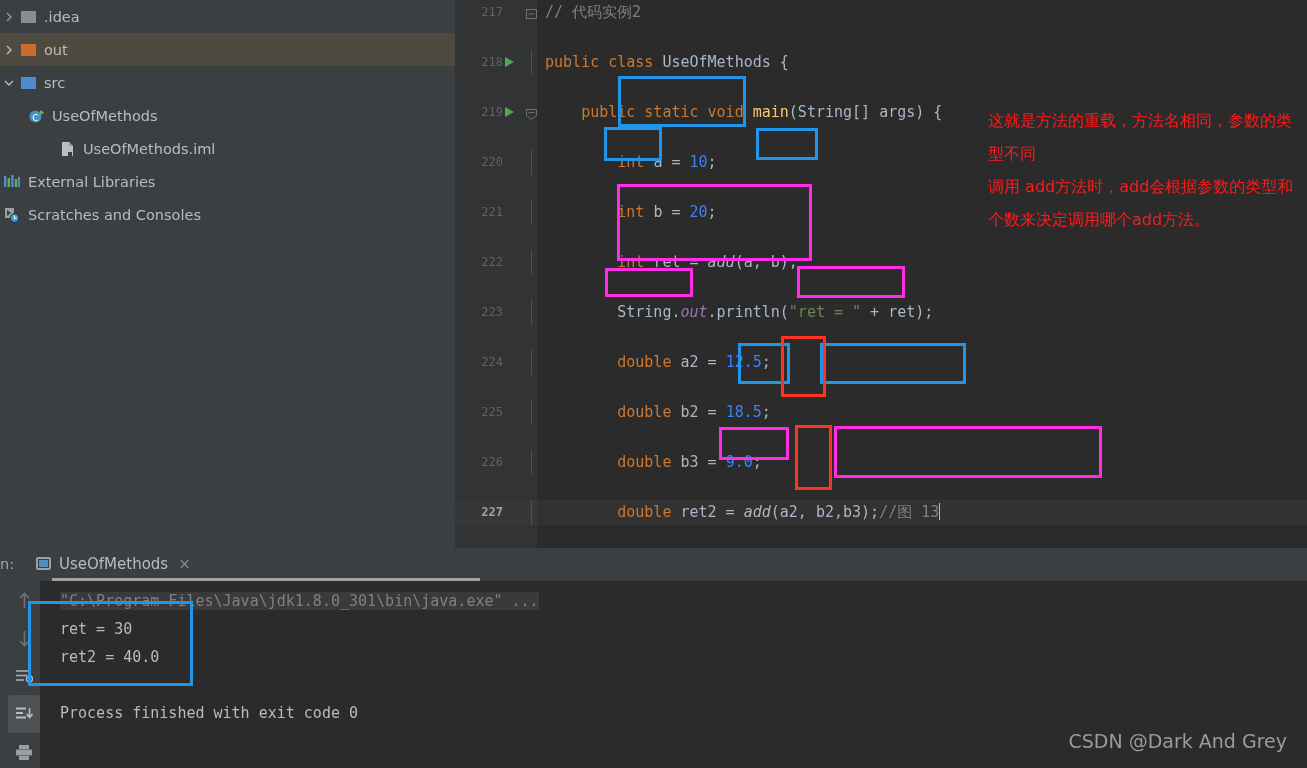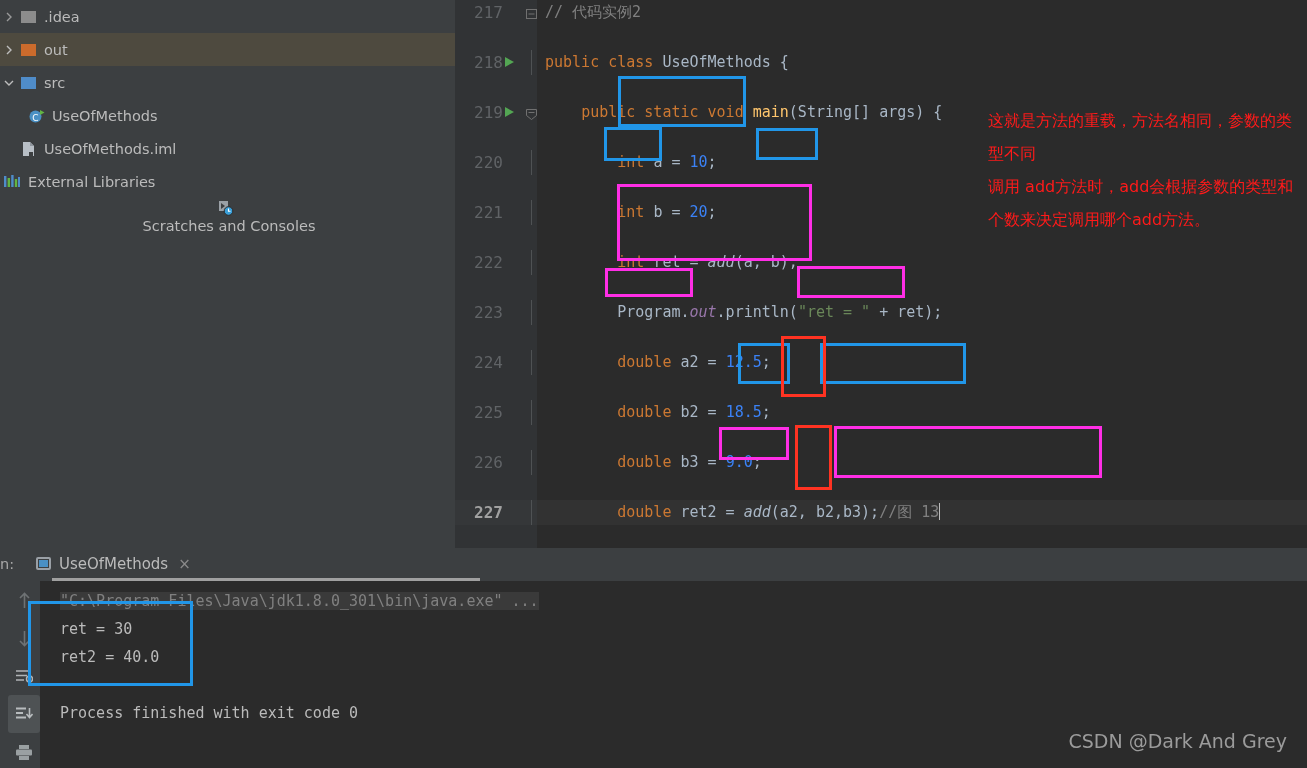--- a/index.html
+++ b/index.html
@@ -42,21 +42,21 @@
     background:#313335;
   }
   .code-area{position:absolute;left:0;top:0;right:0;height:100%;}
   .line{
     position:relative;height:25px;line-height:25px;
     font-family:"DejaVu Sans Mono","Liberation Mono",monospace;
     font-size:15px;white-space:pre;
   }
   .lnum{
     position:absolute;left:0;top:0;width:48px;text-align:right;
-    color:#606366;font-size:16px;
+    color:#606366;font-size:12px;
     font-family:"DejaVu Sans Mono","Liberation Mono",monospace;
   }
   .line.cur .lnum{color:#a1a1a1;font-weight:bold;}
   .line.cur .rowhl{
     position:absolute;left:82px;right:0;top:0;height:25px;background:#323232;
   }
   .line.cur .lnumhl{position:absolute;left:0;top:0;width:82px;height:25px;background:#353739;}
   .runmark{position:absolute;left:50px;top:7px;width:0;height:0;
     border-left:9px solid #53a653;border-top:5px solid transparent;border-bottom:5px solid transparent;}
   .fold{position:absolute;left:71px;top:5px;width:11px;height:15px;}
@@ -152,21 +152,21 @@
   <div class="tree-row" style="padding-left:26px;">
     <span class="tico">
       <svg width="17" height="16" viewBox="0 0 17 16">
         <circle cx="7.5" cy="8.5" r="6" fill="#4a90c4"></circle>
         <text x="7.5" y="12.5" font-size="9" fill="#ffffff" text-anchor="middle" font-family="DejaVu Sans, sans-serif">C</text>
         <path d="M12 2 L16.5 4.5 L12 7 Z" fill="#62b543"></path>
       </svg>
     </span>
     <span class="tlabel">UseOfMethods</span>
   </div>
-  <div class="tree-row" style="padding-left:18px;">
+  <div class="tree-row" style="padding-left:18px;margin-left:39px;">
     <span class="tico">
       <svg width="14" height="16" viewBox="0 0 14 16">
         <path d="M2 1 h7 l4 4 v10 h-11 z" fill="#b8bfc6"></path>
         <path d="M9 1 l4 4 h-4 z" fill="#8f969d"></path>
         <rect x="8" y="11" width="4" height="4" fill="#3c3f41"></rect>
       </svg>
     </span>
     <span class="tlabel">UseOfMethods.iml</span>
   </div>
   <div class="tree-row" style="padding-left:2px;">
@@ -174,21 +174,21 @@
       <svg width="18" height="15" viewBox="0 0 18 15">
         <rect x="1" y="2" width="2.4" height="11" fill="#4f8cc9"></rect>
         <rect x="4.6" y="4" width="2.4" height="9" fill="#62b543"></rect>
         <rect x="8.2" y="1" width="2.4" height="12" fill="#4f8cc9"></rect>
         <rect x="11.8" y="5" width="2.4" height="8" fill="#62b543"></rect>
         <rect x="15" y="3" width="2" height="10" fill="#4f8cc9"></rect>
       </svg>
     </span>
     <span class="tlabel">External Libraries</span>
   </div>
-  <div class="tree-row" style="padding-left:2px;flex-direction:column;">
+  <div class="tree-row" style="padding-left:2px;">
     <span class="tico">
       <svg width="18" height="16" viewBox="0 0 18 16">
         <path d="M2 1 h9 v10 h-9 z" fill="#9aa0a6"></path>
         <path d="M4 3 l4 3 l-4 3 z" fill="#3c3f41"></path>
         <circle cx="11.5" cy="11" r="4.3" fill="#3a9fd8" stroke="#2b2b2b" stroke-width="1"></circle>
         <path d="M11.5 8.5 v2.7 h2" stroke="#ffffff" stroke-width="1.1" fill="none"></path>
       </svg>
     </span>
     <span class="tlabel">Scratches and Consoles</span>
   </div>
@@ -232,21 +232,21 @@
       <span class="ctext">        <span class="kw">int</span> <span class="id">b = </span><span class="num">20</span><span class="id">;</span></span>
     </div>
 
     <div class="line" style="top:125px"><span class="lnum">222</span>
       <span class="vline"></span>
       <span class="ctext">        <span class="kw">int</span> <span class="id">ret = </span><span class="mcall">add</span><span class="id">(a, b);</span></span>
     </div>
 
     <div class="line" style="top:150px"><span class="lnum">223</span>
       <span class="vline"></span>
-      <span class="ctext">        <span class="id">Program.</span><span class="fld">out</span><span class="id">.println(</span><span class="str">"ret = "</span><span class="id"> + ret);</span></span>
+      <span class="ctext">        <span class="id">String.</span><span class="fld">out</span><span class="id">.println(</span><span class="str">"ret = "</span><span class="id"> + ret);</span></span>
     </div>
 
     <div class="line" style="top:175px"><span class="lnum">224</span>
       <span class="vline"></span>
       <span class="ctext">        <span class="kw">double</span> <span class="id">a2 = </span><span class="num">12.5</span><span class="id">;</span></span>
     </div>
 
     <div class="line" style="top:200px"><span class="lnum">225</span>
       <span class="vline"></span>
       <span class="ctext">        <span class="kw">double</span> <span class="id">b2 = </span><span class="num">18.5</span><span class="id">;</span></span>

